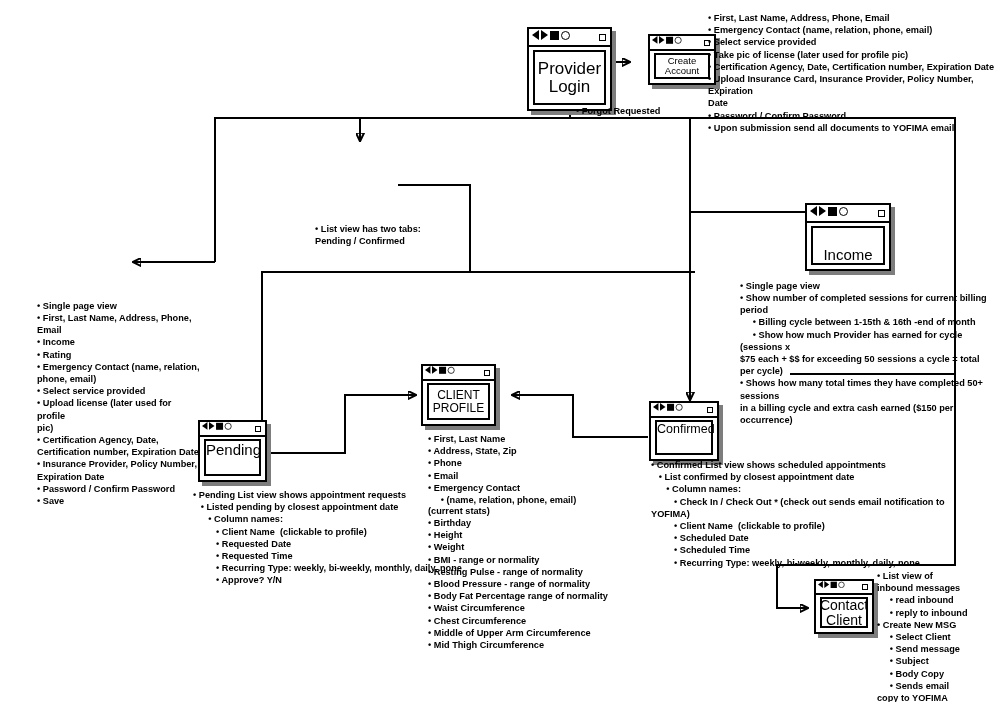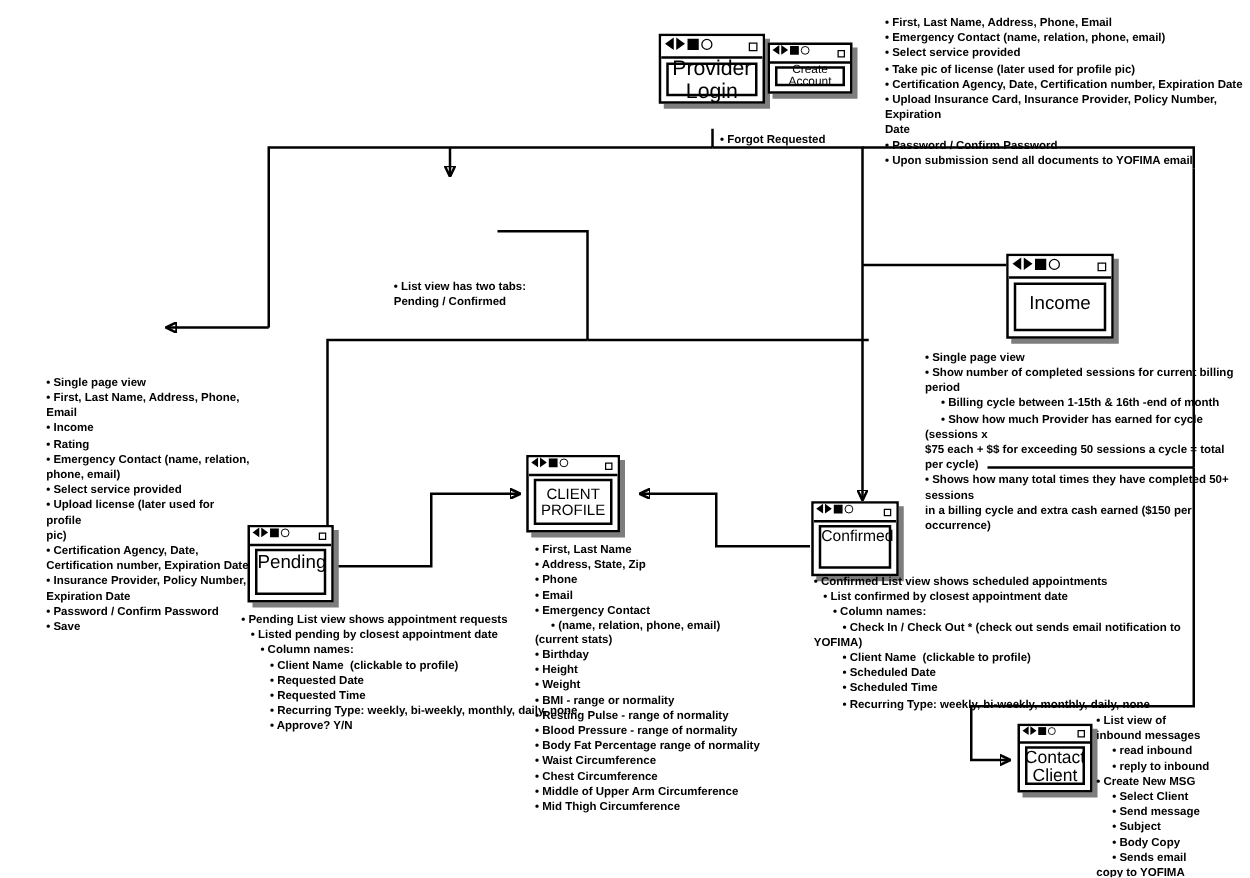--- a/index.html
+++ b/index.html
@@ -63,37 +63,37 @@
     <path d="M648,437 L573,437 L573,395 L512,395" marker-end="url(#ah)"></path>
 
     <path d="M955,135 L955,212"></path>
     <path d="M690,118 L955,118 L955,135"></path>
     <path d="M955,212 L955,374"></path>
     <path d="M955,374 L790,374"></path>
     <path d="M955,374 L955,565 L777,565 L777,608 L808,608" marker-end="url(#ah)"></path>
   </svg>
 
 
-  <div class="win" style="left:527px;top:27px;width:85px;height:56px;">
+  <div class="win" style="left:527px;top:27px;width:85px;height:84px;">
     <div class="titlebar">
       <div class="glyphs">
         <span class="tri-l"></span>
         <span class="tri-r"></span>
         <span class="sq"></span>
         <span class="ci"></span>
       </div>
       <div class="dot"></div>
     </div>
     <div class="body">
       <div class="label" style="font-size:17px;">Provider
 Login</div>
     </div>
   </div>
 
-  <div class="win" style="left:614px;top:34px;width:68px;height:41px;">
+  <div class="win" style="left:648px;top:34px;width:68px;height:51px;">
     <div class="titlebar" style="height:13px;">
       <div class="glyphs" style="left:2px;top:0px;transform:scale(.78);transform-origin:left top;">
         <span class="tri-l"></span>
         <span class="tri-r"></span>
         <span class="sq"></span>
         <span class="ci"></span>
       </div>
       <div class="dot" style="top:4px;width:4px;height:4px;"></div>
     </div>
     <div class="body" style="top:17px;">
@@ -106,21 +106,21 @@
   <div class="win" style="left:805px;top:203px;width:86px;height:68px;">
     <div class="titlebar">
       <div class="glyphs">
         <span class="tri-l"></span>
         <span class="tri-r"></span>
         <span class="sq"></span>
         <span class="ci"></span>
       </div>
       <div class="dot"></div>
     </div>
-    <div class="body" style="align-items:flex-start;padding-top:7px;">
+    <div class="body" style="align-items:flex-end;padding-top:7px;">
       <div class="label" style="font-size:15px;width:100%;">Income</div>
     </div>
   </div>
 
 
   <div class="win" style="left:198px;top:420px;width:69px;height:62px;">
     <div class="titlebar" style="height:13px;">
       <div class="glyphs" style="left:2px;top:0px;transform:scale(.78);transform-origin:left top;">
         <span class="tri-l"></span>
         <span class="tri-r"></span>

